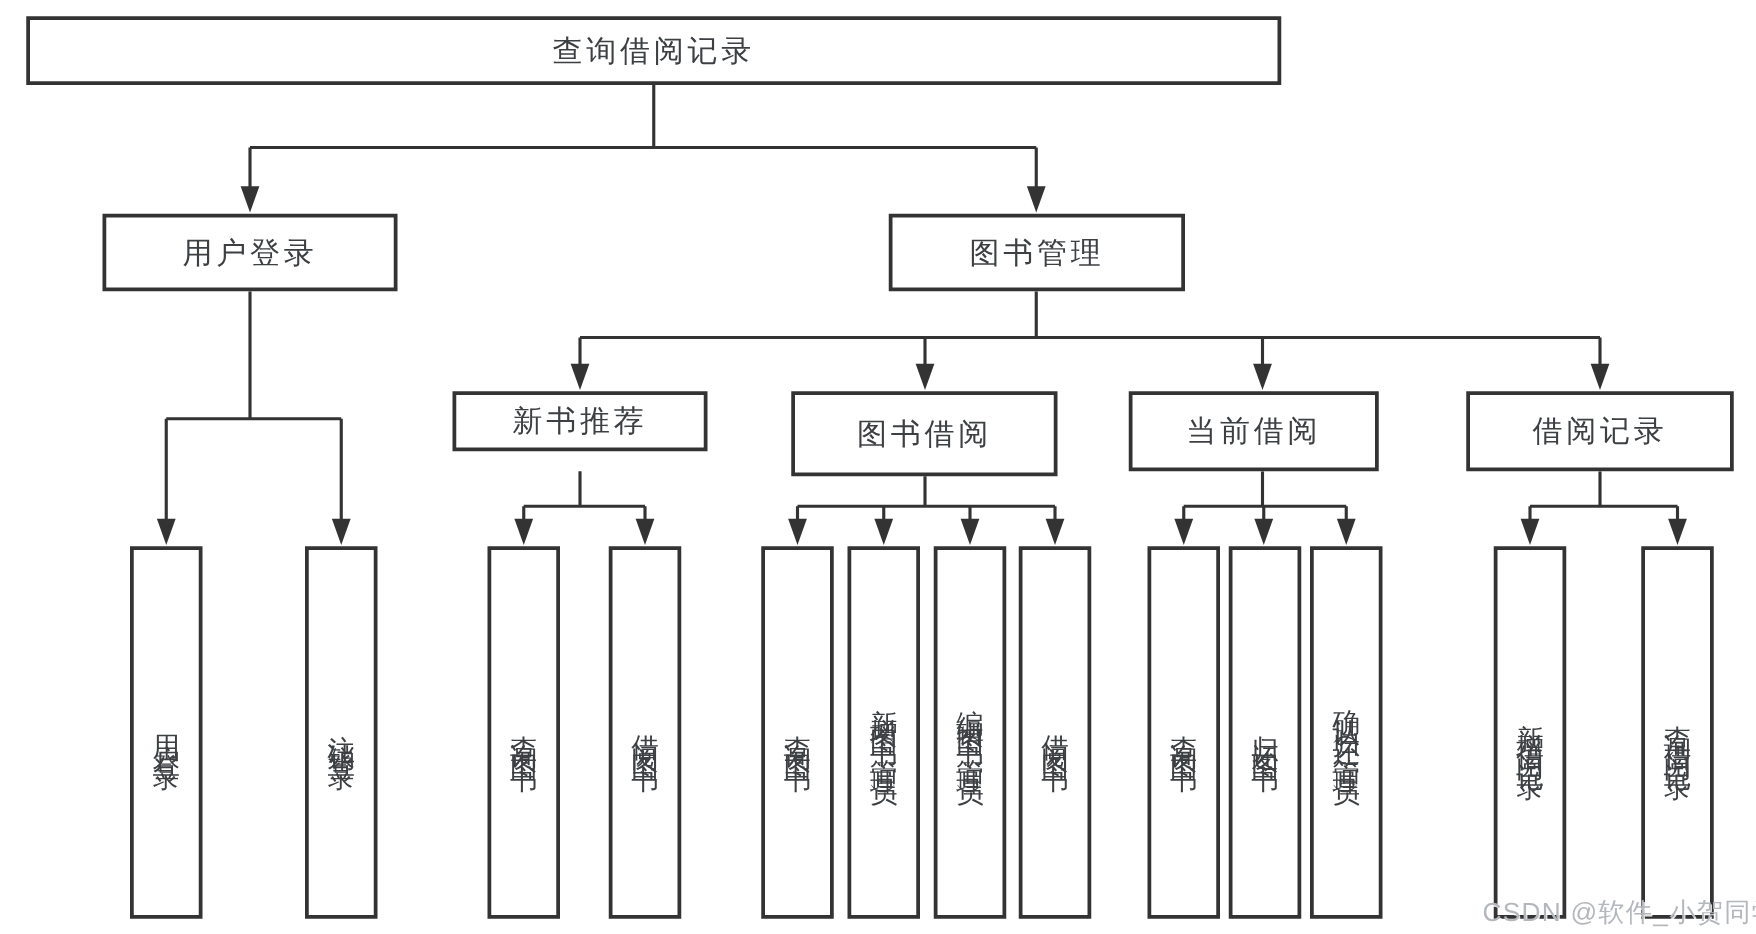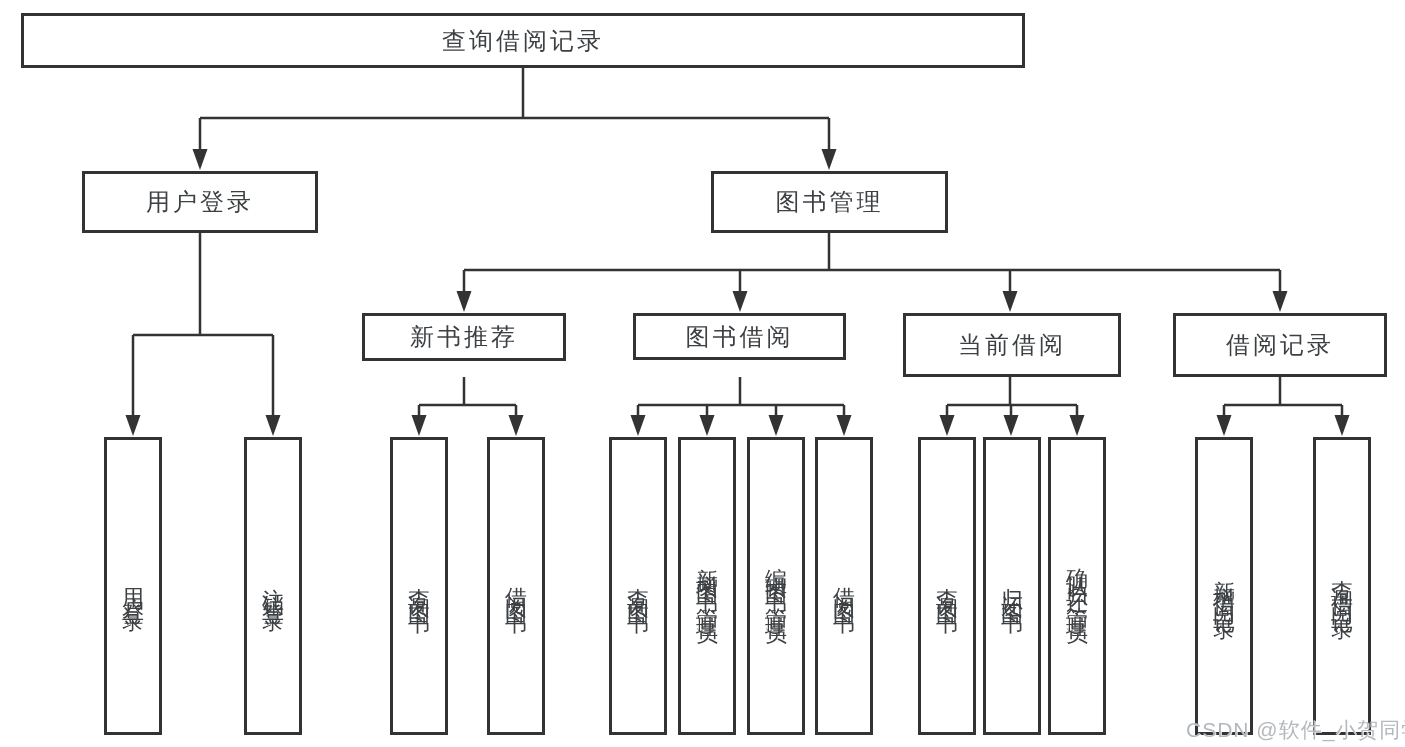--- a/index.html
+++ b/index.html
@@ -28,22 +28,22 @@
   .box.v .vt{
     writing-mode:vertical-rl;text-orientation:mixed;
     font-size:22px;letter-spacing:8px;line-height:1;
     white-space:nowrap;color:var(--text);font-weight:500;
   }
   
   .n-root{left:21px;top:13px;width:1004px;height:55px;}
   .n-user{left:82px;top:171px;width:236px;height:62px;}
   .n-book{left:711px;top:171px;width:237px;height:62px;}
   .n-l31{left:362px;top:313px;width:204px;height:48px;}
-  .n-l32{left:633px;top:313px;width:213px;height:47px;}
-  .n-l33{left:903px;top:313px;width:218px;height:64px;}
+  .n-l32{left:633px;top:313px;width:213px;height:68px;}
+  .n-l33{left:903px;top:313px;width:200px;height:64px;}
   .n-l34{left:1173px;top:313px;width:214px;height:64px;}
   
   .a1{left:104px;width:59px;} .a2{left:244px;width:59px;}
   .b1{left:390px;} .b2{left:487px;}
   .c1{left:609px;} .c2{left:678px;width:59px;} .c3{left:747px;} .c4{left:815px;}
   .d1{left:918px;} .d2{left:983px;width:57px;} .d3{left:1048px;width:59px;height:305px;}
   .e1{left:1195px;} .e2{left:1313px;}
   .watermark{
     position:absolute;left:1186px;top:716px;
     font-size:21px;letter-spacing:1px;color:var(--watermark);

